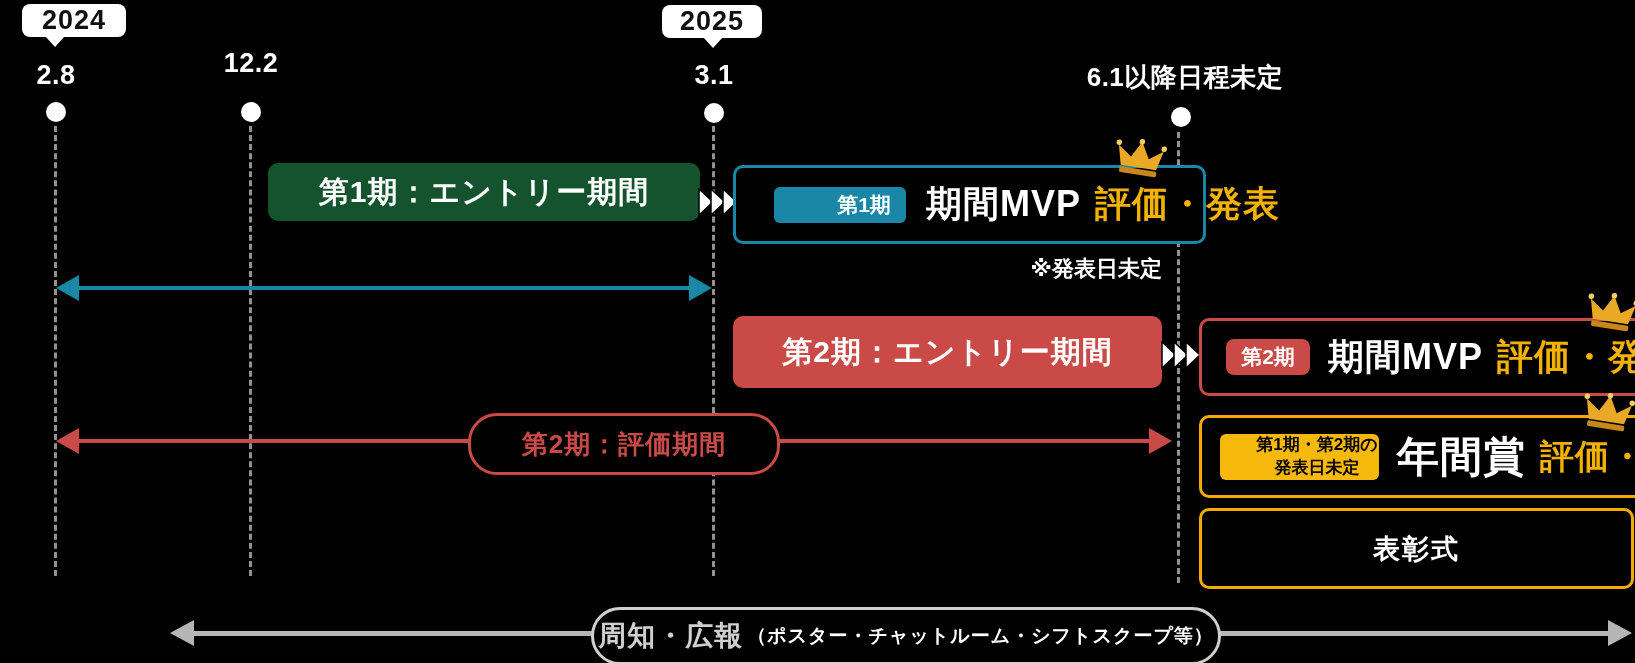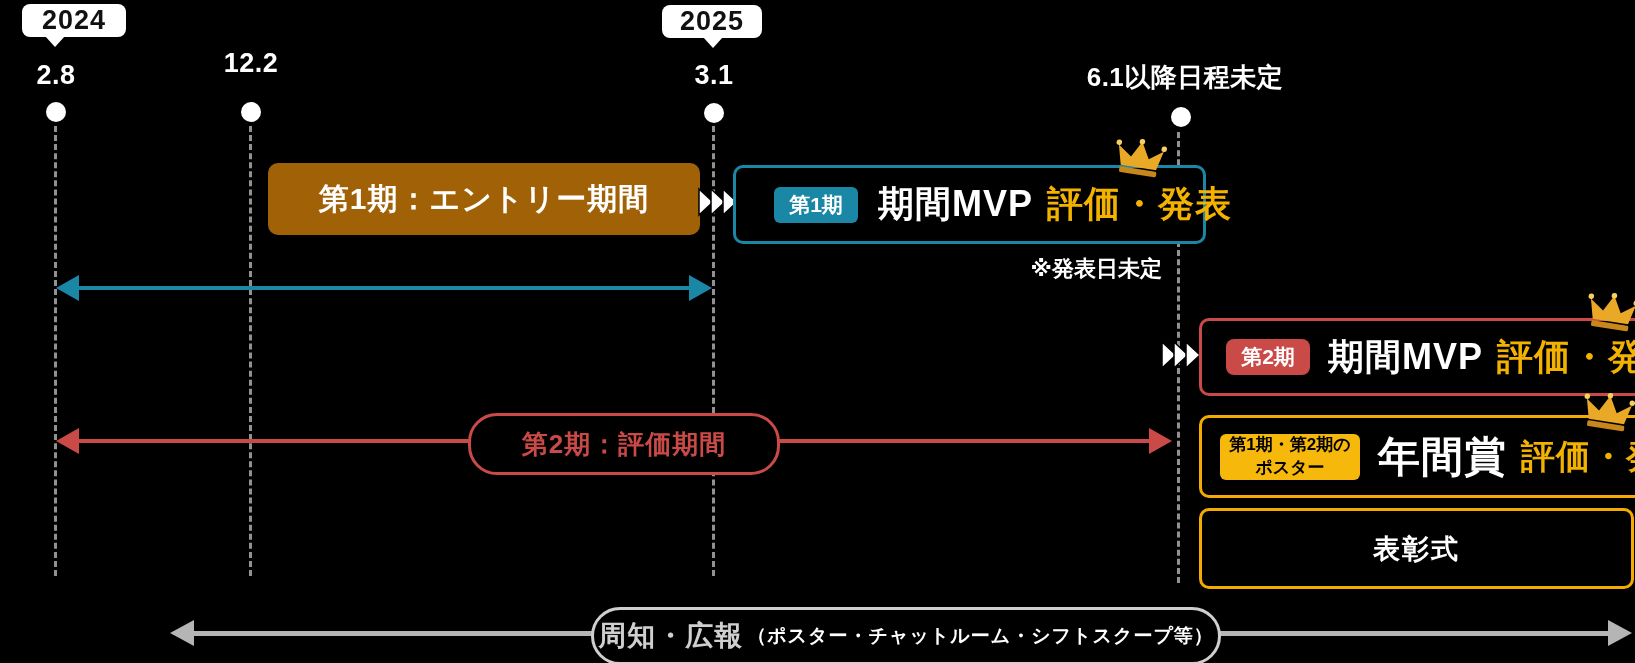--- a/index.html
+++ b/index.html
@@ -85,50 +85,53 @@
   <div class="date-label" style="left:16px;top:60px;width:80px;">2.8</div>
   <div class="date-label" style="left:201px;top:48px;width:100px;">12.2</div>
   <div class="date-label" style="left:674px;top:60px;width:80px;">3.1</div>
   <div class="date-label" style="left:1079px;top:60px;width:212px;font-size:26px;">6.1以降日程未定</div>
 
   <div class="dot" style="left:46px;top:102px;"></div>
   <div class="dot" style="left:241px;top:102px;"></div>
   <div class="dot" style="left:704px;top:103px;"></div>
   <div class="dot" style="left:1171px;top:107px;"></div>
 
-  <div class="bar" style="left:268px;top:163px;width:432px;height:72px;background:#a16207;text-align:right;">
+  <div class="bar" style="left:268px;top:163px;width:432px;height:58px;background:#14532d;text-align:right;">
     <span>第1期：エントリー期間</span>
   </div>
   <svg class="icon-abs" viewBox="0 0 44 30" style="left:698px;top:187px;width:44px;height:30px;">
     <path d="M1 2 L15 15 L1 28 Z" fill="#fff" stroke="#000" stroke-width="1.5"></path>
     <path d="M13 2 L27 15 L13 28 Z" fill="#fff" stroke="#000" stroke-width="1.5"></path>
     <path d="M25 2 L39 15 L25 28 Z" fill="#fff" stroke="#000" stroke-width="1.5"></path>
   </svg>
 
   <div class="outline-box" style="left:733px;top:165px;width:429px;height:73px;border:3px solid #1b87a6;padding-left:38px;gap:20px;">
-    <div class="mini-badge" style="background:#1b87a6;width:84px;height:36px;">
+    <div class="mini-badge" style="background:#1b87a6;width:84px;height:36px;padding-left:48px;">
       <span>第1期</span>
     </div>
     <span class="mvp-title">期間MVP</span>
     <span class="mvp-highlight" style="margin-left:-6px;">評価・発表</span>
   </div>
   <svg class="icon-abs crown" viewBox="0 0 64 46" style="left:1114px;top:138px;width:52px;height:38px;">
     <path d="M10 36 L4 12 L21 24 L32 4 L43 24 L60 12 L54 36 Z" fill="#eaa827"></path>
     <circle cx="4" cy="9" r="3.4" fill="#f6cf5e"></circle>
       <circle cx="32" cy="4" r="3.4" fill="#f6cf5e"></circle>
       <circle cx="60" cy="9" r="3.4" fill="#f6cf5e"></circle>
     <rect x="9" y="38" width="46" height="7" rx="2" fill="#c8871a"></rect>
   </svg>
 
   <div class="note" style="left:957px;top:254px;width:205px;">※発表日未定</div>
 
   <div class="head-left" style="left:56px;top:275px;border-right:23px solid #1b87a6;"></div>
   <div class="h-line" style="left:77px;top:286px;width:617px;height:4px;background:#1b87a6;"></div>
   <div class="head-right" style="left:689px;top:275px;border-left:23px solid #1b87a6;"></div>
 
+  <div class="bar" style="left:733px;top:316px;width:429px;height:72px;background:#ca4a47;">
+    <span>第2期：エントリー期間</span>
+  </div>
   <svg class="icon-abs" viewBox="0 0 44 30" style="left:1161px;top:340px;width:44px;height:30px;">
     <path d="M1 2 L15 15 L1 28 Z" fill="#fff" stroke="#000" stroke-width="1.5"></path>
     <path d="M13 2 L27 15 L13 28 Z" fill="#fff" stroke="#000" stroke-width="1.5"></path>
     <path d="M25 2 L39 15 L25 28 Z" fill="#fff" stroke="#000" stroke-width="1.5"></path>
   </svg>
 
   <div class="outline-box" style="left:1199px;top:318px;width:452px;height:72px;border:3px solid #ca4a47;padding-left:24px;gap:18px;">
     <div class="mini-badge" style="background:#ca4a47;width:84px;height:36px;border-radius:8px;">
       <span>第2期</span>
     </div>
@@ -144,23 +147,23 @@
   </svg>
 
   <div class="head-left" style="left:56px;top:428px;border-right:23px solid #ca4a47;"></div>
   <div class="h-line" style="left:77px;top:439px;width:1074px;height:4px;background:#ca4a47;"></div>
   <div class="head-right" style="left:1149px;top:428px;border-left:23px solid #ca4a47;"></div>
   <div class="pill" style="left:468px;top:413px;width:306px;height:56px;border:3px solid #ca4a47;color:#ca4a47;">
     <span>第2期：評価期間</span>
   </div>
 
   <div class="outline-box" style="left:1199px;top:415px;width:429px;height:77px;border:3px solid #f3ab00;padding-left:18px;gap:18px;">
-    <div class="annual-badge" style="width:140px;height:46px;">
+    <div class="annual-badge" style="width:124px;height:46px;padding-left:35px;">
       <span>第1期・第2期の</span>
-      <span>ポスター</span>
+      <span>発表日未定</span>
     </div>
     <span class="mvp-title" style="font-size:42px;">年間賞</span>
     <span class="mvp-highlight" style="font-size:34px;margin-left:-4px;">評価・発表</span>
   </div>
   <svg class="icon-abs crown" viewBox="0 0 64 46" style="left:1582px;top:392px;width:52px;height:38px;">
     <path d="M10 36 L4 12 L21 24 L32 4 L43 24 L60 12 L54 36 Z" fill="#eaa827"></path>
     <circle cx="4" cy="9" r="3.4" fill="#f6cf5e"></circle>
       <circle cx="32" cy="4" r="3.4" fill="#f6cf5e"></circle>
       <circle cx="60" cy="9" r="3.4" fill="#f6cf5e"></circle>
     <rect x="9" y="38" width="46" height="7" rx="2" fill="#c8871a"></rect>

